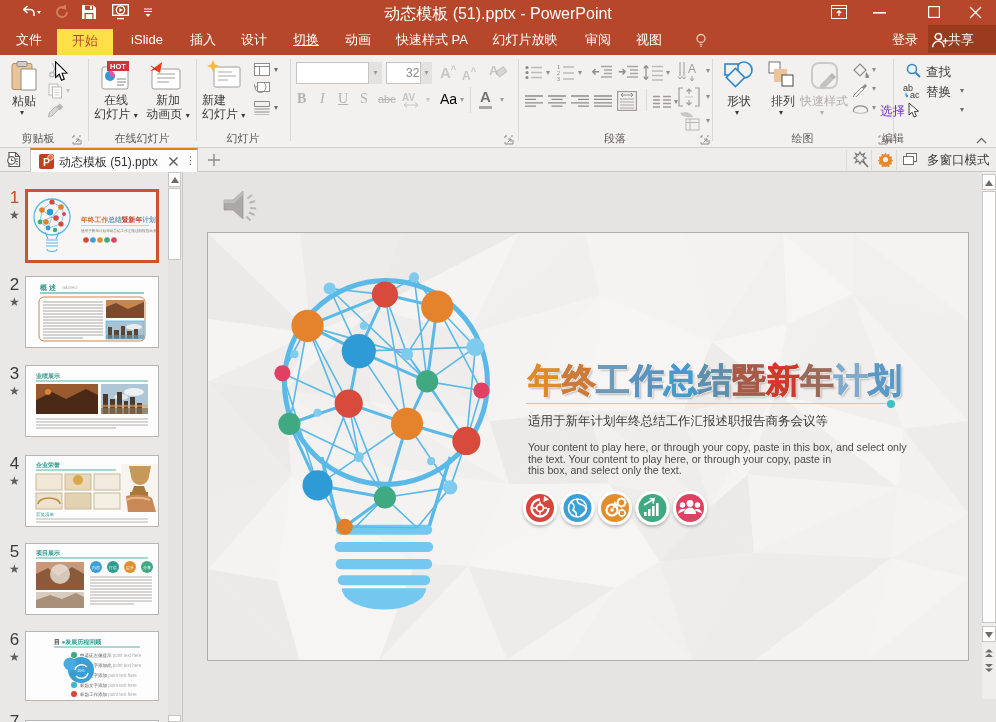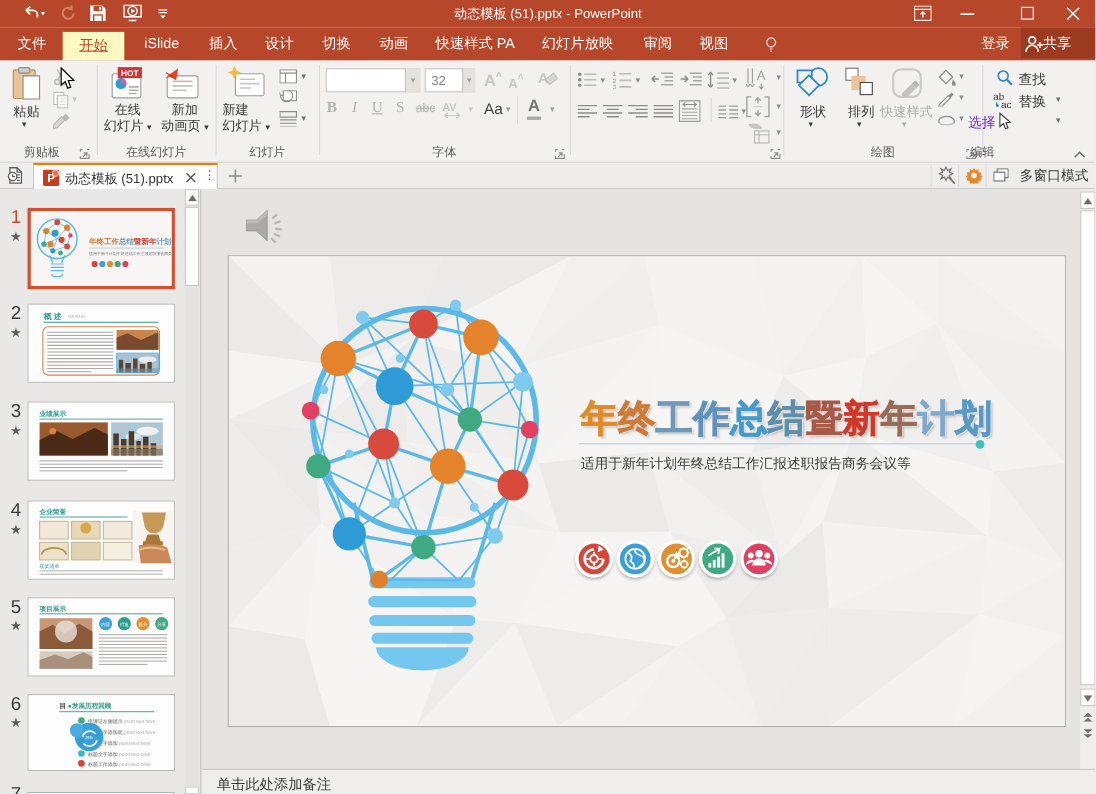--- a/index.html
+++ b/index.html
@@ -3,26 +3,26 @@
 <meta charset="utf-8">
 <style>
 * { margin:0; padding:0; box-sizing:border-box; }
 html,body { width:996px; height:722px; overflow:hidden; }
 body { font-family:"Liberation Sans", sans-serif; }
 #app { position:relative; width:996px; height:722px; background:#E6E4E3; overflow:hidden; }
 .abs { position:absolute; }
 
 
 #titlebar { position:absolute; left:0; top:0; width:996px; height:25px; background:#B7472A; }
-#title-text { position:absolute; top:4px; left:0; width:100%; text-align:center; color:#fff; font-size:12px; }
+#title-text { position:absolute; top:4px; left:0; width:100%; text-align:center; color:#fff; font-size:16px; }
 
 
 #tabrow { position:absolute; left:0; top:25px; width:996px; height:30px; background:#B7472A; }
 .rtab { position:absolute; top:0; height:30px; line-height:30px; color:#fff; font-size:13px; text-align:center; }
-.rtab.sel { background:#fef9c3; color:#B7472A; top:4px; height:26px; line-height:24px;text-decoration:underline; }
+.rtab.sel { background:#fde047; color:#B7472A; top:4px; height:26px; line-height:24px; }
 
 
 #ribbon { position:absolute; left:0; top:55px; width:996px; height:93px; background:#F3F1EF; border-bottom:1px solid #D2D0CE; }
 .rdiv { position:absolute; top:4px; width:1px; height:82px; background:#DBD9D7; }
 .rlabel { position:absolute; top:76px; font-size:11px; color:#5C5A58; text-align:center; }
 .launch { position:absolute; top:80px; width:10px; height:10px; }
 
 
 #doctabs { position:absolute; left:0; top:148px; width:996px; height:24px; background:#EFEDEB; border-bottom:1px solid #C9C7C5; }
 #activetab { position:absolute; left:30px; top:0; width:168px; height:24px; background:#FDFDFD; border-left:1px solid #C9C7C5; border-right:1px solid #C9C7C5; border-top:2px solid #E08010; font-size:12px; color:#333; }
@@ -92,21 +92,21 @@
     <svg class="abs" style="left:969px;top:6px" width="13" height="13" viewBox="0 0 13 13">
         <path d="M1 1 L12 12 M12 1 L1 12" stroke="#fff" stroke-width="1.3"></path>
       </svg>
   </div>
   <div id="tabrow">
     <div class="rtab" style="left:4px;width:50px;">文件</div>
     <div class="rtab sel" style="left:57px;width:56px;">开始</div>
     <div class="rtab" style="left:117px;width:60px;">iSlide</div>
     <div class="rtab" style="left:178px;width:50px;">插入</div>
     <div class="rtab" style="left:229px;width:50px;">设计</div>
-    <div class="rtab" style="left:281px;width:50px;">切换</div>
+    <div class="rtab" style="left:281px;width:50px;text-decoration:underline;">切换</div>
     <div class="rtab" style="left:333px;width:50px;">动画</div>
     <div class="rtab" style="left:387px;width:90px;">快速样式 PA</div>
     <div class="rtab" style="left:480px;width:90px;text-align:center;">幻灯片放映</div>
     <div class="rtab" style="left:573px;width:50px;">审阅</div>
     <div class="rtab" style="left:624px;width:50px;">视图</div>
     <svg class="abs" style="left:694px;top:8px" width="14" height="15" viewBox="0 0 14 15">
       <circle cx="7" cy="5.5" r="4" fill="none" stroke="#F0C8BC" stroke-width="1.3"></circle>
       <path d="M5.5 9.5 h3 M5.8 11.5 h2.4 M6.2 13.4 h1.6" stroke="#F0C8BC" stroke-width="1.1"></path>
     </svg>
     <div class="rtab" style="left:880px;width:50px;">登录</div>
@@ -193,45 +193,44 @@
       <path d="M1 5 a5.5 5.5 0 1 0 5.5 -5.5 M1 5 l-1 -3 M1 5 l3 -0.5" fill="none" stroke="#8E8C8A"></path>
     </svg>
     <svg class="abs" style="left:254px;top:46px" width="16" height="14" viewBox="0 0 16 14">
       <path d="M0.5 0.5 h15 v5 h-15 z M0.5 8 h15 M0.5 11 h15 M0.5 14 h15" fill="none" stroke="#8E8C8A"></path>
     </svg>
     <div class="abs" style="left:274px;top:48px;font-size:8px;color:#6E6C6A">▾</div>
     <div class="rlabel" style="left:196px;width:94px">幻灯片</div>
 
     <div class="abs" style="left:296px;top:7px;width:86px;height:22px;background:#fff;border:1px solid #C6C4C2"></div>
     <div class="abs" style="left:368px;top:7px;width:14px;height:22px;background:#E4E2E0;border-left:1px solid #C6C4C2;text-align:center;font-size:8px;color:#9E9C9A;line-height:22px">▾</div>
-    <div class="abs" style="left:386px;top:7px;width:46px;height:22px;background:#fff;border:1px solid #C6C4C2;font-size:12px;color:#888;line-height:20px;padding-left:5px">32</div>
+    <div class="abs" style="left:386px;top:7px;width:46px;height:22px;background:#fff;border:1px solid #C6C4C2;font-size:12px;color:#888;line-height:20px;padding-left:19px">32</div>
     <div class="abs" style="left:420px;top:7px;width:12px;height:22px;background:#E4E2E0;border-left:1px solid #C6C4C2;text-align:center;font-size:8px;color:#9E9C9A;line-height:22px">▾</div>
     <div class="abs" style="left:440px;top:8px;font-size:15px;font-weight:bold;color:#C8C6C4">A<span style="font-size:9px;vertical-align:7px">˄</span></div>
     <div class="abs" style="left:462px;top:10px;font-size:12px;font-weight:bold;color:#C8C6C4">A<span style="font-size:9px;vertical-align:7px">˄</span></div>
     <svg class="abs" style="left:489px;top:8px" width="18" height="17" viewBox="0 0 18 17">
       <text x="0" y="12" font-size="13" fill="#C8C6C4" font-weight="bold">A</text>
       <rect x="8" y="6" width="9" height="6" fill="#D8D6D4" transform="rotate(-35 12 9)" stroke="#C0BEBC"></rect>
     </svg>
     <div class="abs" style="left:297px;top:36px;font-size:14px;font-weight:bold;color:#B4B2B0;font-family:'Liberation Serif',serif">B</div>
     <div class="abs" style="left:320px;top:36px;font-size:14px;font-style:italic;color:#B4B2B0;font-family:'Liberation Serif',serif">I</div>
     <div class="abs" style="left:338px;top:36px;font-size:14px;text-decoration:underline;color:#B4B2B0;font-family:'Liberation Serif',serif">U</div>
     <div class="abs" style="left:360px;top:36px;font-size:14px;color:#B4B2B0;font-family:'Liberation Serif',serif">S</div>
     <div class="abs" style="left:378px;top:38px;font-size:11px;text-decoration:line-through;color:#B4B2B0">abc</div>
     <svg class="abs" style="left:402px;top:36px" width="22" height="18" viewBox="0 0 22 18">
       <text x="0" y="10" font-size="10" fill="#C8C6C4" font-weight="bold">AV</text>
       <path d="M2 14 h14 M2 14 l3-2.5 M2 14 l3 2.5 M16 14 l-3 -2.5 M16 14 l-3 2.5" stroke="#C8C6C4" fill="none"></path>
     </svg>
     <div class="abs" style="left:426px;top:40px;font-size:8px;color:#C8C6C4">▾</div>
-    <div class="abs" style="left:440px;top:36px;font-size:14px;color:#404040">Aa</div>
+    <div class="abs" style="left:440px;top:36px;font-size:14px;color:#000000">Aa</div>
     <div class="abs" style="left:460px;top:40px;font-size:8px;color:#9E9C9A">▾</div>
     <div class="abs" style="left:470px;top:32px;width:1px;height:26px;background:#DBD9D7;"></div>
     <div class="abs" style="left:480px;top:33px;font-size:15px;font-weight:bold;color:#767472">A</div>
       <div class="abs" style="left:479px;top:51px;width:13px;height:3px;background:#AAA8A6"></div>
     <div class="abs" style="left:500px;top:40px;font-size:8px;color:#9E9C9A">▾</div>
-    <div class="rlabel" style="left:290px;width:228px">字体</div>
     <svg class="launch" style="left:504px" viewBox="0 0 10 10" width="10" height="10">
       <path d="M1 3 V1 H3 M7 1 H9 M1 7 V9 H9 V5" fill="none" stroke="#8E8C8A"></path>
       <path d="M4 4 h3 v3 M7 4 l-3.5 3.5" fill="none" stroke="#8E8C8A"></path>
     </svg>
 
     <svg class="abs" style="left:525px;top:10px" width="18" height="15" viewBox="0 0 18 15">
       <circle cx="2" cy="2.5" r="1.6" fill="#8E8C8A"></circle>
         <circle cx="2" cy="7.5" r="1.6" fill="#8E8C8A"></circle>
         <circle cx="2" cy="12.5" r="1.6" fill="#8E8C8A"></circle>
       <path d="M6 2.5 h11 M6 7.5 h11 M6 12.5 h11" stroke="#BDBBB9" stroke-width="1.5"></path>
@@ -290,20 +289,21 @@
     <svg class="abs" style="left:617px;top:36px" width="20" height="20" viewBox="0 0 20 20">
       <rect x="0.6" y="0.6" width="18.8" height="18.8" fill="none" stroke="#9E9C9A" stroke-width="1.2"></rect>
       <path d="M3 8 h14 M3 11 h14 M3 14 h14 M3 17 h14" stroke="#A8A6A4"></path>
       <path d="M4 4 h12 M6 2 L4 4 L6 6 M14 2 L16 4 L14 6" stroke="#8E8C8A" fill="none"></path>
     </svg>
     <div class="abs" style="left:646px;top:34px;width:1px;height:22px;background:#DBD9D7"></div>
     <svg class="abs" style="left:653px;top:40px" width="18" height="13" viewBox="0 0 18 13">
       <path d="M0 1.5 h7 M0 5 h7 M0 8.5 h7 M0 12 h7 M10 1.5 h8 M10 5 h8 M10 8.5 h8 M10 12 h8" stroke="#9E9C9A" stroke-width="1.3"></path>
     </svg>
     <div class="abs" style="left:674px;top:42px;font-size:8px;color:#8E8C8A">▾</div>
+    <div class="rlabel" style="left:518px;width:194px">段落</div>
     <svg class="launch" style="left:700px" viewBox="0 0 10 10" width="10" height="10">
       <path d="M1 3 V1 H3 M7 1 H9 M1 7 V9 H9 V5" fill="none" stroke="#8E8C8A"></path>
       <path d="M4 4 h3 v3 M7 4 l-3.5 3.5" fill="none" stroke="#8E8C8A"></path>
     </svg>
 
     <svg class="abs" style="left:722px;top:6px" width="34" height="30" viewBox="0 0 34 30">
       <circle cx="22" cy="9" r="8" fill="none" stroke="#2B88C8" stroke-width="1.6"></circle>
       <rect x="3" y="3" width="13" height="11" fill="#F3F1EF" stroke="#2B88C8" stroke-width="1.6"></rect>
       <rect x="7" y="10" width="13" height="13" transform="rotate(45 13.5 16.5)" fill="#F3F1EF" stroke="#2B88C8" stroke-width="1.6"></rect>
     </svg>
@@ -705,20 +705,21 @@
           <circle cx="257" cy="206" r="14" fill="#D84A3B"></circle>
           <circle cx="109" cy="250" r="15" fill="#2E9BD6"></circle>
           <circle cx="176" cy="262" r="11" fill="#3FA981"></circle>
           <circle cx="136" cy="291" r="8" fill="#E0802A"></circle>
         </g>
       </svg>
       <div id="slidetitle"><span style="color:#E08A28">年</span><span style="color:#CE7A38">终</span><span style="color:#6E9AB8">工</span><span style="color:#5E93BE">作</span><span style="color:#449BCC">总</span><span style="color:#5E8FAC">结</span><span style="color:#A85A48">暨</span><span style="color:#D0392A">新</span><span style="color:#9C6A58">年</span><span style="color:#7FAACD">计</span><span style="color:#5A99C6">划</span></div>
       <div class="abs" style="left:318px;top:170px;width:364px;height:1px;background:#AECDE4"></div>
       <div class="abs" style="left:679px;top:167px;width:8px;height:8px;border-radius:50%;background:#3FBFBF"></div>
       <div id="slidesub">适用于新年计划年终总结工作汇报述职报告商务会议等</div>
+      <div id="slideeng">Your content to play here, or through your copy, paste in this box, and select only<br>the text. Your content to play here, or through your copy, paste in<br>this box, and select only the text.</div>
       <svg class="abs" style="left:311px;top:252px" width="194" height="48" viewBox="0 0 194 48">
         <defs>
             <filter id="ds" x="-50%" y="-50%" width="200%" height="200%">
               <feDropShadow dx="0" dy="2" stdDeviation="1.5" flood-color="#000" flood-opacity="0.25"></feDropShadow>
             </filter>
           </defs>
         <g filter="url(#ds)">
           <circle cx="21" cy="23" r="17" fill="#fff"></circle>
           <circle cx="58.5" cy="23" r="17" fill="#fff"></circle>
           <circle cx="96" cy="23" r="17" fill="#fff"></circle>
@@ -783,16 +784,13 @@
     <div class="vsbtn" style="top:454px"><svg width="8" height="6" viewBox="0 0 8 6" style="margin-top:5px">
           <path d="M0 0 L4 6 L8 0 Z" fill="#6E6C6A"></path>
         </svg></div>
     <div class="dbl" style="top:472px"><svg width="10" height="10" viewBox="0 0 10 10">
           <path d="M1 4.5 L5 1 L9 4.5 Z M1 9 L5 5.5 L9 9 Z" fill="#6E6C6A"></path>
         </svg></div>
     <div class="dbl" style="top:487px"><svg width="10" height="10" viewBox="0 0 10 10">
           <path d="M1 1 L5 4.5 L9 1 Z M1 5.5 L5 9 L9 5.5 Z" fill="#6E6C6A"></path>
         </svg></div>
   </div>
-  <div id="notesbar">
-      <span>单击此处添加备注</span>
-    </div>
 </div>
 
 </body></html>

